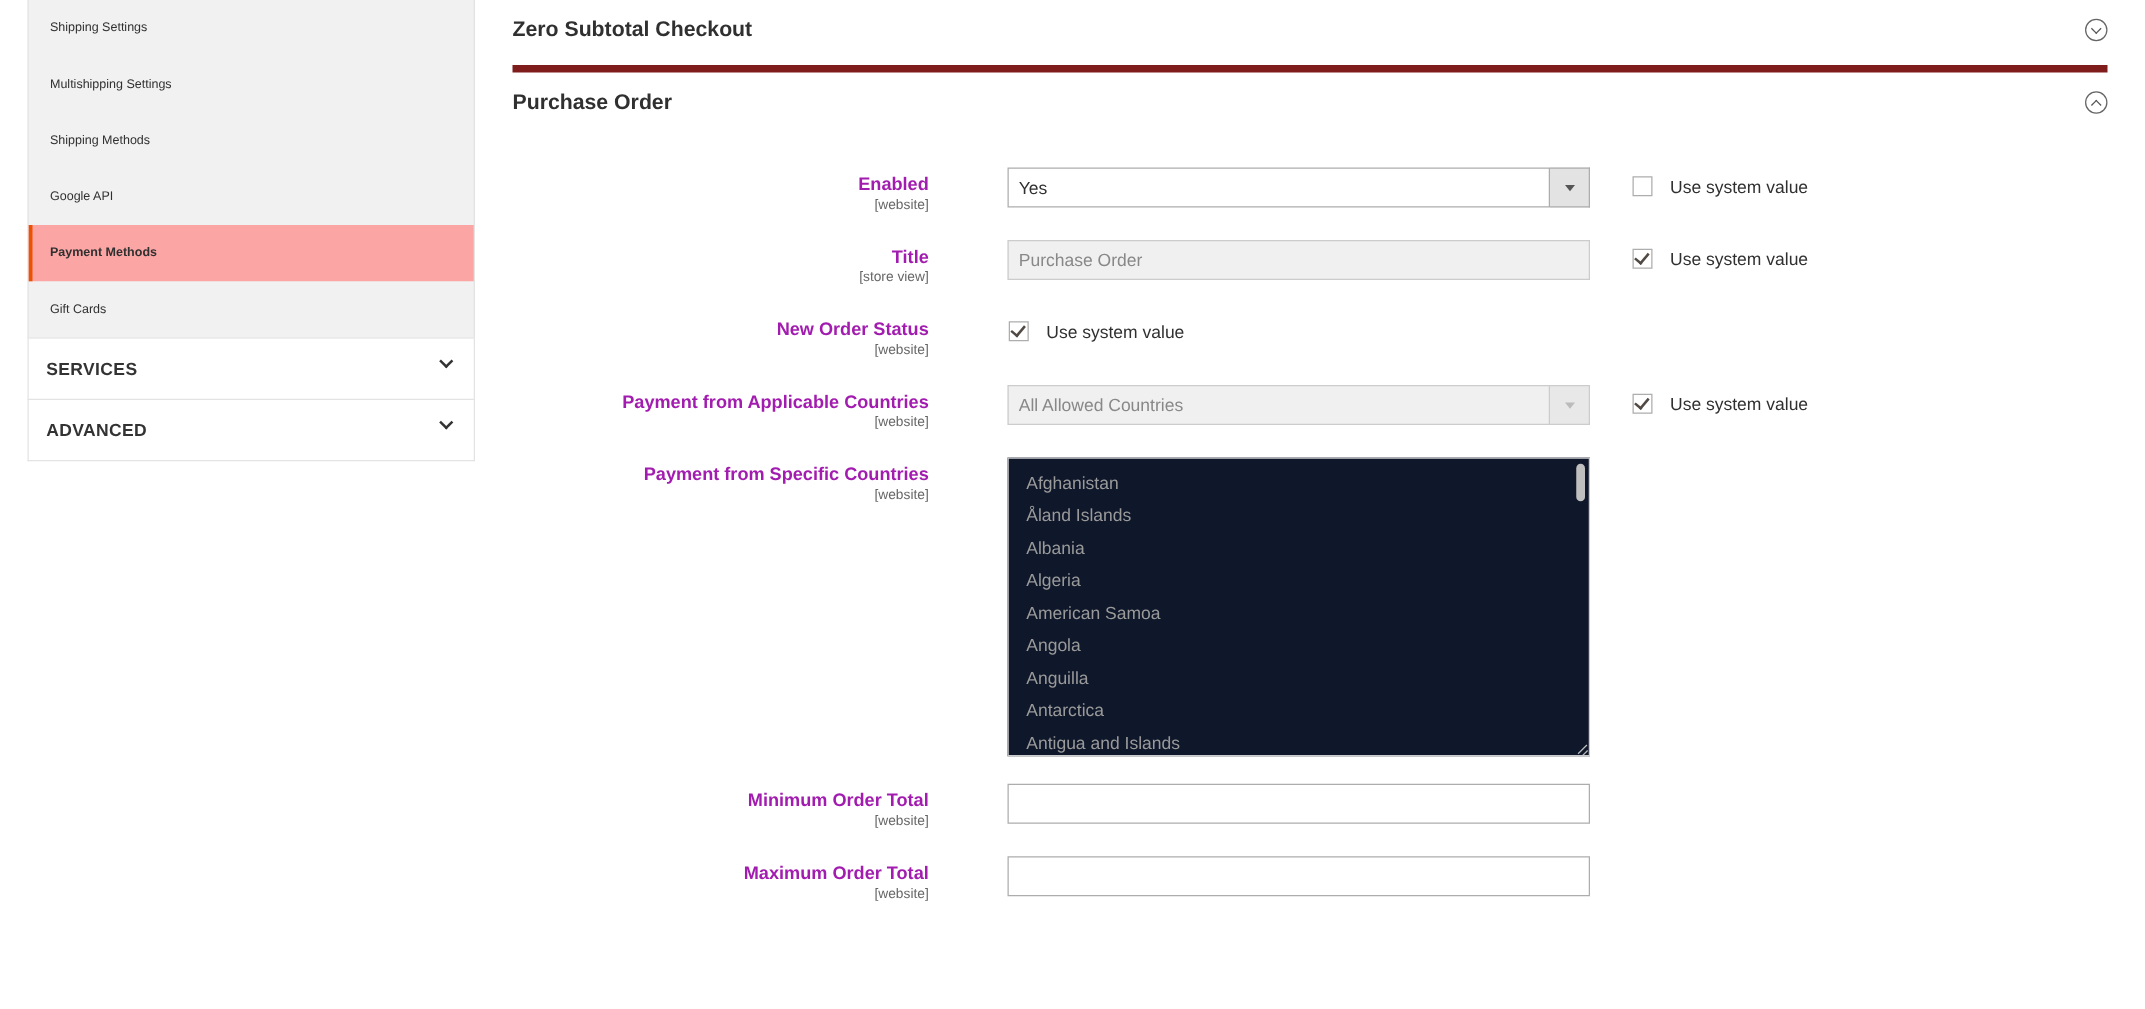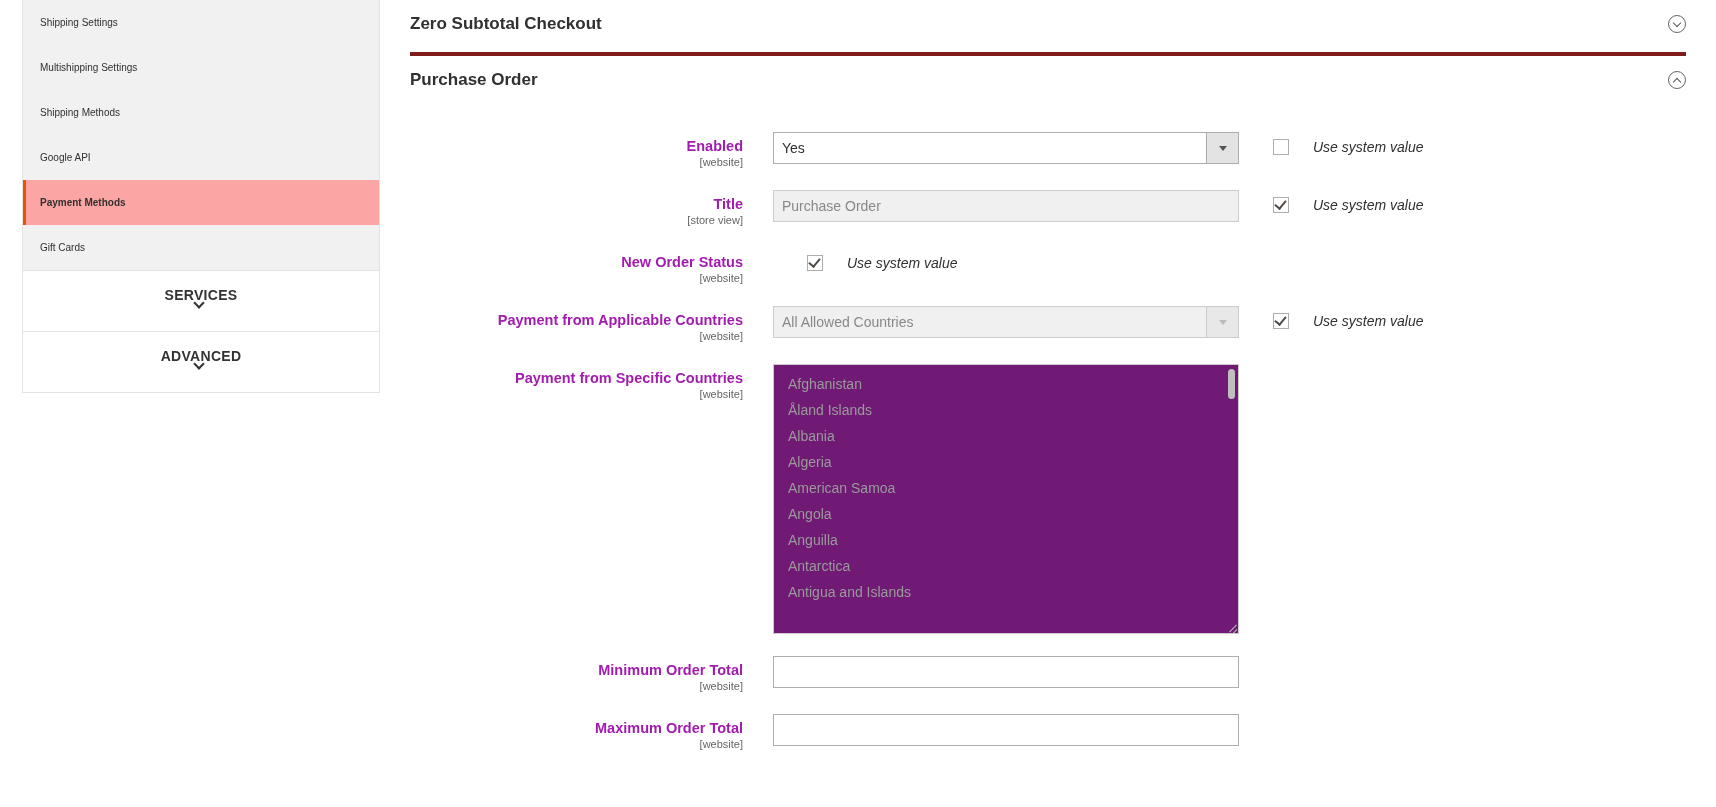--- a/index.html
+++ b/index.html
@@ -38,31 +38,30 @@
   border: 1px solid #e3e3e3;
   border-top: none;
   padding: 16px 14px;
   font-size: 14px;
   font-weight: 700;
   letter-spacing: 0.3px;
   display: flex;
   justify-content: space-between;
   align-items: center;
   cursor: pointer;
-  flex-direction: column;
 }
 .sidebar-section .chev {
   width: 12px; height: 12px;
 }
 .main {
   flex: 1;
   padding: 0 30px 0 30px;
 }
 .sect {
-  border-bottom: 4px solid #7f1d1d;
+  border-bottom: 6px solid #7f1d1d;
 }
 .sect-head {
   display: flex;
   justify-content: space-between;
   align-items: center;
   padding: 14px 0 18px 0;
   cursor: pointer;
 }
 .sect-title {
   font-size: 17px;
@@ -91,20 +90,21 @@
   display: block;
 }
 .label-scope {
   font-size: 11px;
   color: #666;
   display: block;
   margin-top: 2px;
 }
 .field-col {
   width: 466px;
+  margin-left: 33px;
 }
 .extra-col {
   padding-left: 34px;
   padding-top: 7px;
   display: flex;
   align-items: center;
 }
 .select-wrap, .input-wrap {
   display: flex;
 }
@@ -152,23 +152,23 @@
   padding: 0 8px;
   font-size: 14px;
 }
 .text-input.disabled {
   background: #f0f0f0;
   color: #888;
   border-color: #ccc;
 }
 .multiselect {
   width: 100%;
-  height: 270px;
+  height: 239px;
   border: 1px solid #ccc;
-  background: #701a75;
+  background: #0f172a;
   position: relative;
   overflow: hidden;
 }
 .multiselect-inner {
   padding: 6px 0;
 }
 .ms-opt {
   padding: 5px 14px;
   font-size: 14px;
   color: #9a9a9a;
@@ -189,22 +189,21 @@
   content: "";
   position: absolute;
   background: #bbb;
   transform: rotate(-45deg);
 }
 .ms-resize::before { width: 10px; height: 1px; right: -1px; bottom: 3px; }
 .ms-resize::after { width: 6px; height: 1px; right: -1px; bottom: 0px; }
 .cbwrap {
   display: flex;
   align-items: center;
-  gap: 24px;
-  font-style: italic;
+  gap: 14px;
 }
 .cb {
   width: 16px; height: 16px;
   border: 1px solid #adadad;
   background: #fff;
   position: relative;
 }
 .cb.checked::after {
   content: "";
   position: absolute;

